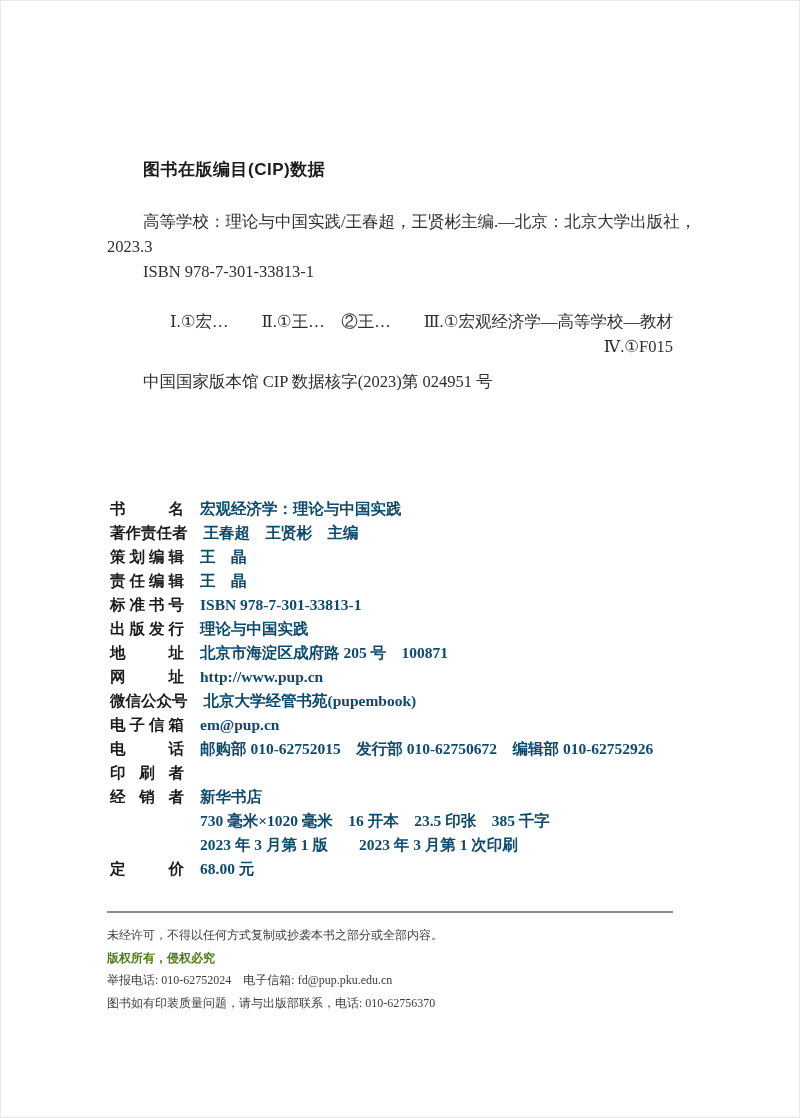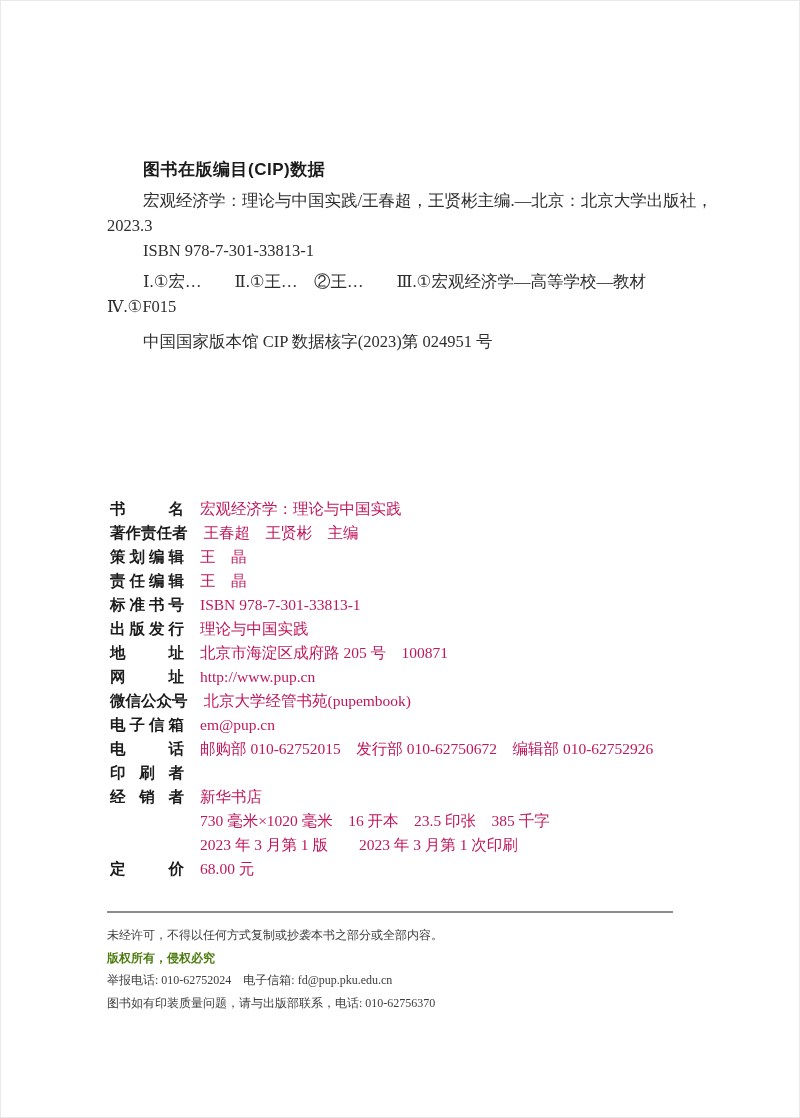--- a/index.html
+++ b/index.html
@@ -18,43 +18,43 @@
   }
 
   
   .cip {
     position:absolute; left:107px; top:157px; width:566px;
     font-size:16.5px; line-height:25px; white-space:nowrap;
   }
   .cip-title {
     font-family:"Liberation Sans",sans-serif;
     font-weight:700; font-size:17px; color:#1b1b1b;
-    padding-left:36px; margin-bottom:6px;
+    padding-left:36px; margin-bottom:27px;
     letter-spacing:0.5px;
   }
   .indent { padding-left:36px; }
-  .cls-block { margin-top:6px; }
+  .cls-block { margin-top:25px;text-align:right; }
   .registry { margin-top:10px; }
 
   
   .colophon {
     position:absolute; left:107px; top:497px; width:640px;
     font-size:15.5px; line-height:24px;
   }
   .row { display:flex; align-items:flex-start; }
   .row-label {
     flex:0 0 74px; margin-left:3px;
     display:flex; justify-content:space-between;
     font-family:"Liberation Sans",sans-serif;
     font-weight:700; font-size:15.5px; color:#1b1b1b;
     line-height:24px;
   }
   .row-value {
-    margin-left:16px; white-space:nowrap; color:#be185d;
-    line-height:24px; min-height:24px;
+    margin-left:16px; white-space:nowrap; color:#0c4a6e;
+    line-height:24px; min-height:24px;font-weight:bold;
   }
   .pinyin { letter-spacing:0.6px; }
 
   
   .divider {
     position:absolute; left:107px; top:911px; width:566px;
     border-top:2px solid #8c8c8c; height:0;
   }
   .footer {
     position:absolute; left:107px; top:924px; width:640px;
@@ -66,21 +66,21 @@
     font-weight:700; color:#4d7c0f;
   }
 </style>
 </head>
 <body>
 
 <div class="page-frame"></div>
 
 <div class="cip">
   <div class="cip-title">图书在版编目(CIP)数据</div>
-  <div class="indent">宏观经济学：理论与中国实践/王春超，王贤彬主编.—北京：北京大学出版社，</div>
+  <div class="indent">高等学校：理论与中国实践/王春超，王贤彬主编.—北京：北京大学出版社，</div>
   <div>2023.3</div>
   <div class="indent">ISBN 978-7-301-33813-1</div>
   <div class="cls-block">
     <div class="indent">Ⅰ.①宏…　　Ⅱ.①王…　②王…　　Ⅲ.①宏观经济学—高等学校—教材</div>
     <div>Ⅳ.①F015</div>
   </div>
   <div class="registry indent">中国国家版本馆 CIP 数据核字(2023)第 024951 号</div>
 </div>
 
 <div class="colophon">

